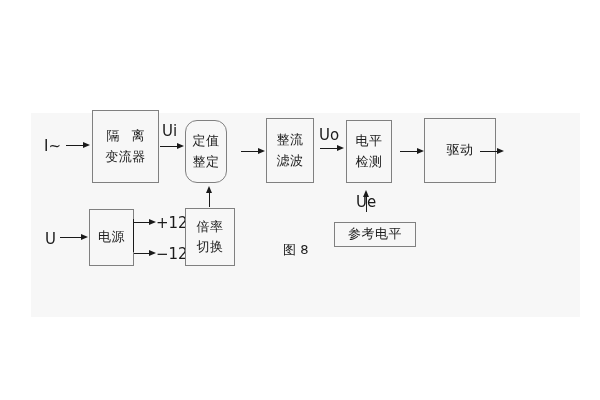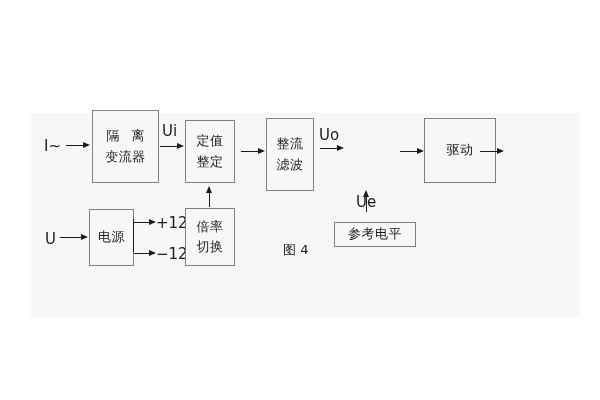--- a/index.html
+++ b/index.html
@@ -127,41 +127,45 @@
     <span class="sp">隔 离</span>
     <span>变流器</span>
   </div>
 
   <div class="lbl" style="left:162px; top:124px;">Ui</div>
   <div class="harrow" style="left:160px; top:143px; width:24px;">
     <div class="shaft" style="width:18px;"></div>
     <div class="head" style="left:17px;"></div>
   </div>
 
-  <div class="box" style="left:185px; top:120px; width:50px; height:63px;">
+  <div class="box" style="left:185px; top:120px; width:42px; height:63px;border-radius:12px;">
     <span>定值</span>
     <span>整定</span>
   </div>
 
   <div class="harrow" style="left:241px; top:148px; width:24px;">
     <div class="shaft" style="width:18px;"></div>
     <div class="head" style="left:17px;"></div>
   </div>
 
-  <div class="box" style="left:266px; top:118px; width:48px; height:73px;">
+  <div class="box" style="left:266px; top:118px; width:48px; height:65px;">
     <span>整流</span>
     <span>滤波</span>
   </div>
 
   <div class="lbl" style="left:319px; top:128px;">Uo</div>
   <div class="harrow" style="left:320px; top:145px; width:24px;">
     <div class="shaft" style="width:18px;"></div>
     <div class="head" style="left:17px;"></div>
   </div>
 
+  <div class="box" style="left:346px; top:120px; width:46px; height:63px;">
+    <span>电平</span>
+    <span>检测</span>
+  </div>
 
   <div class="harrow" style="left:400px; top:148px; width:24px;">
     <div class="shaft" style="width:18px;"></div>
     <div class="head" style="left:17px;"></div>
   </div>
 
   <div class="box" style="left:424px; top:118px; width:72px; height:65px;">
     <span>驱动</span>
   </div>
 
@@ -208,15 +212,15 @@
   <div class="varrow" style="left:363px; top:190px; height:22px;">
     <div class="shaft" style="top:5px; height:17px;"></div>
     <div class="head" style="top:0;"></div>
   </div>
   <div class="lbl" style="left:356px; top:195px;">Ue</div>
 
   <div class="box" style="left:334px; top:222px; width:82px; height:25px;">
     <span>参考电平</span>
   </div>
 
-  <div class="lbl cjk" style="left:283px; top:243px;">图 4</div>
+  <div class="lbl cjk" style="left:283px; top:243px;">图 8</div>
 
 </div>
 
 </body></html>

